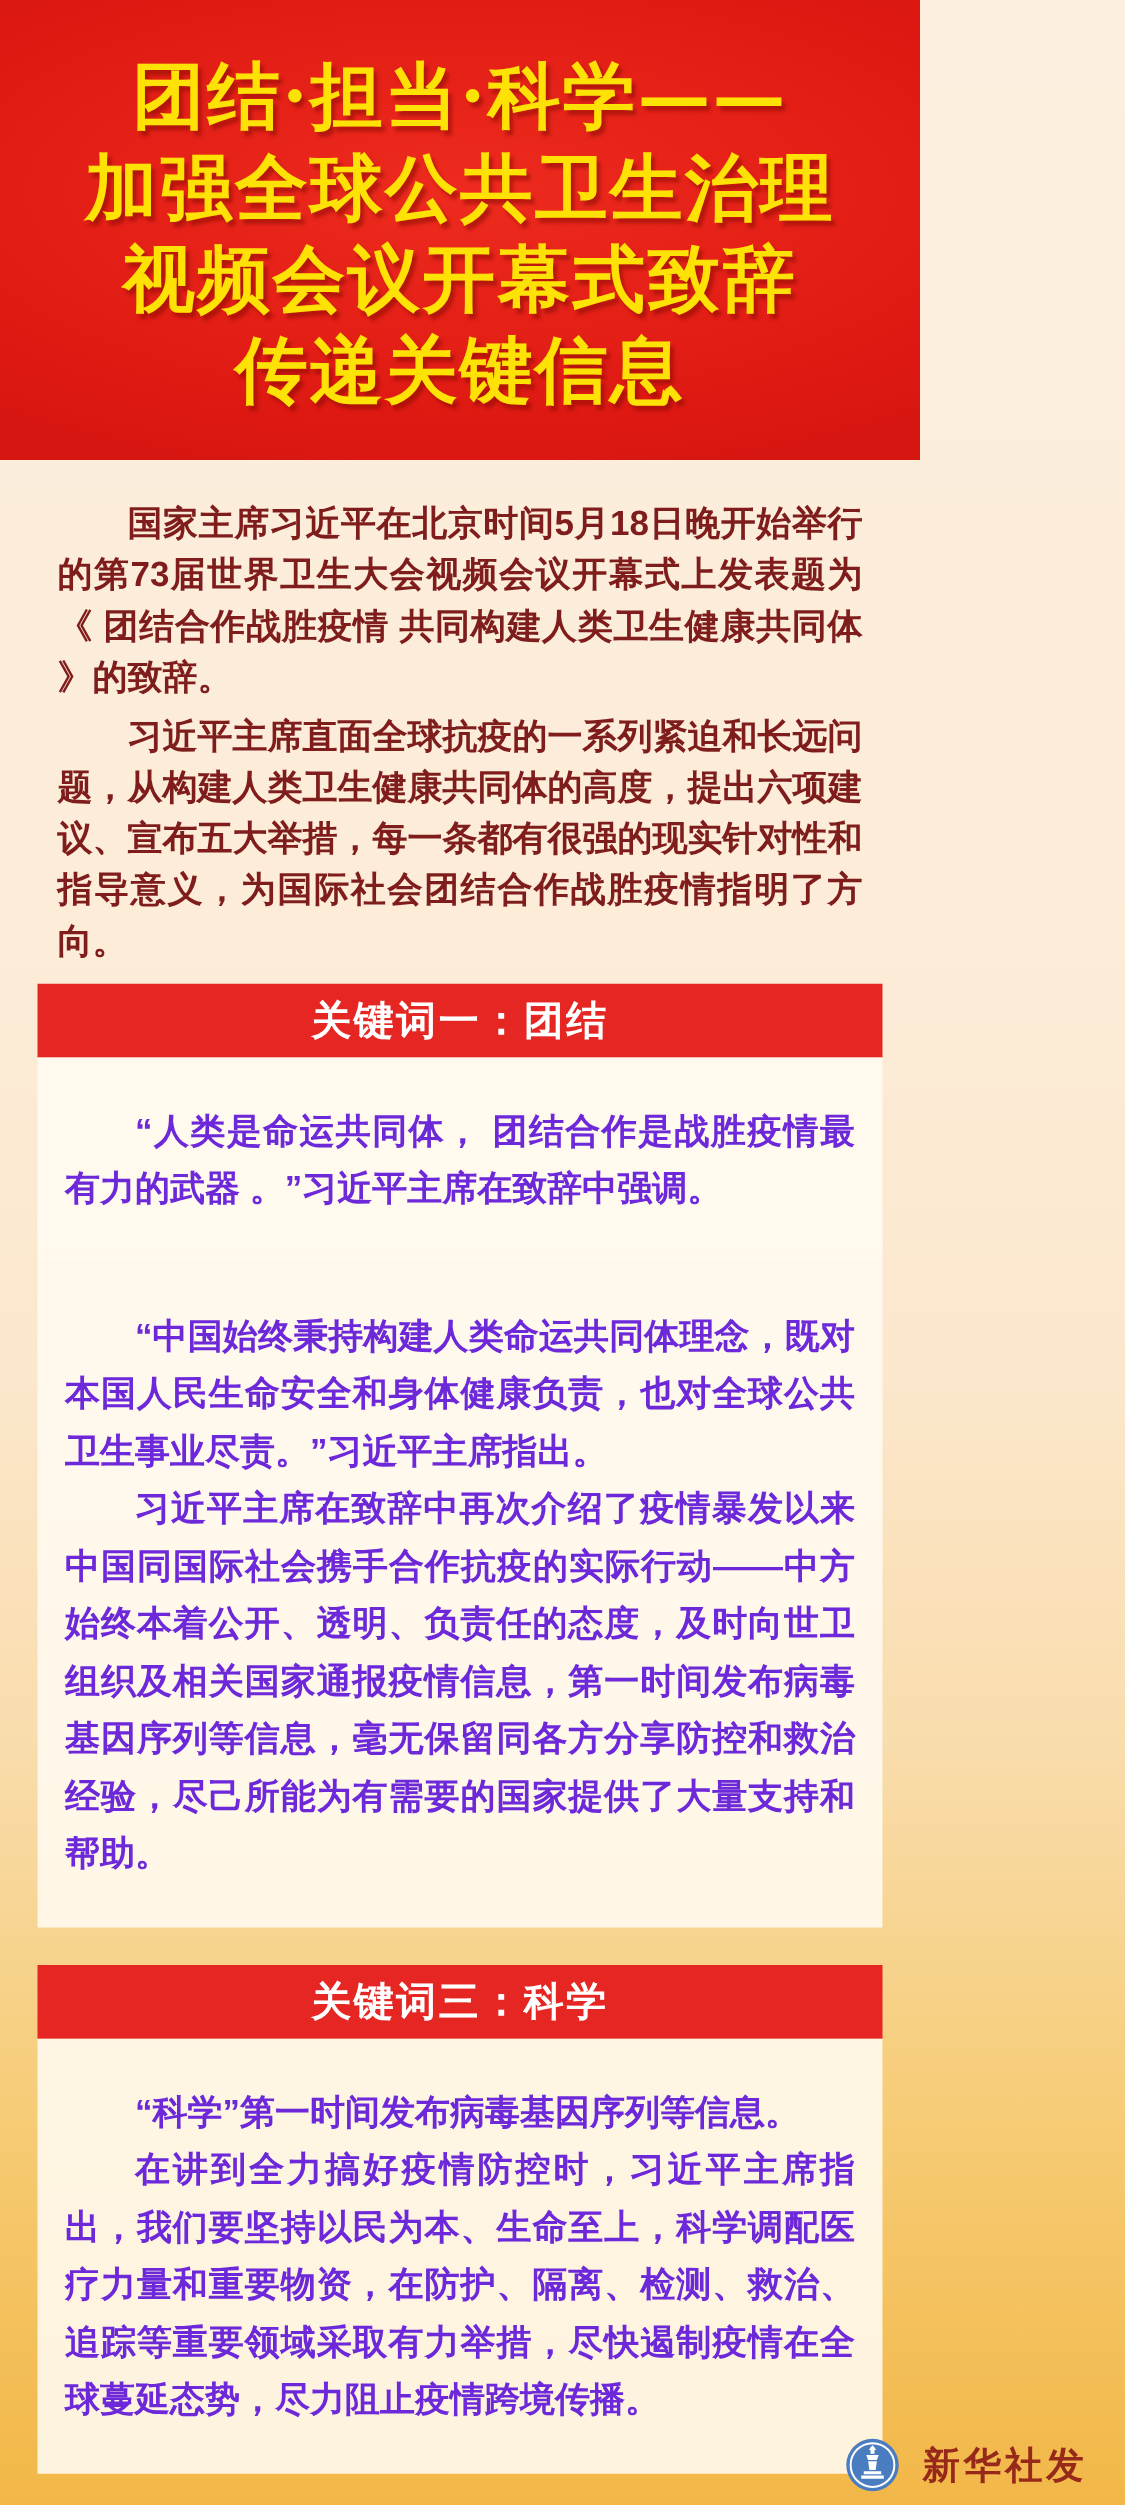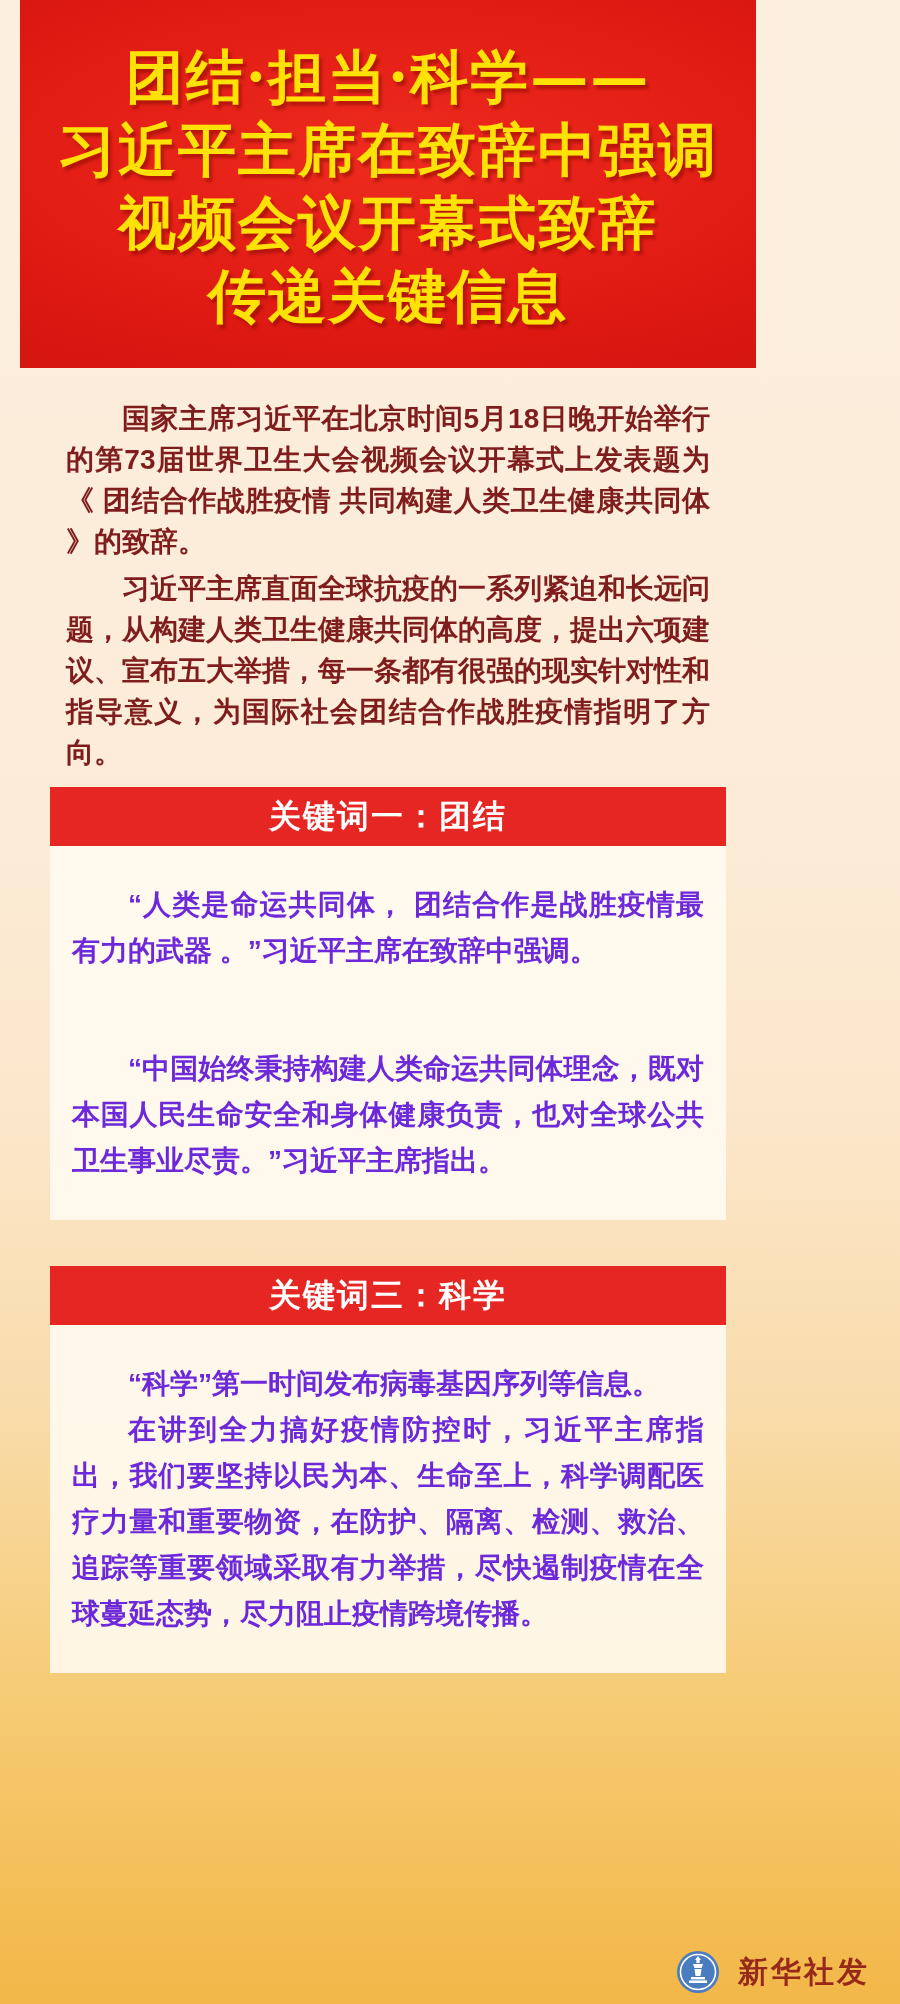--- a/index.html
+++ b/index.html
@@ -4,21 +4,21 @@
 <style>
   html,body{margin:0;padding:0;}
   body{
     width:900px;height:2004px;
     font-family:"Liberation Sans","DejaVu Sans",sans-serif;
     background:linear-gradient(180deg,
       #fcefdf 0%, #fcecd8 38%, #fbe7cc 55%,
       #f9dcab 70%, #f6cb74 85%, #f3bc52 96%, #f2b748 100%);
     overflow:hidden;
   }
-  .page{width:736px;height:2004px;position:relative;padding-left:20px;}
+  .page{width:736px;height:2004px;position:relative;}
 
   
   .header{
     height:368px;
     background:radial-gradient(120% 95% at 50% 42%, #ee2b1e 0%, #dd1812 55%, #c81210 100%);
     display:flex;flex-direction:column;justify-content:center;align-items:center;
     padding-top:6px;box-sizing:border-box;
   }
   .title-line{
     font-family:"DejaVu Serif","Liberation Serif",serif;
@@ -55,59 +55,60 @@
     padding:36px 22px 36px 22px;
     box-sizing:border-box;
   }
   .box p{
     margin:0;
     font-size:28px;line-height:46px;
     font-weight:bold;color:#6d28d9;
     text-indent:2em;text-align:justify;
   }
   .mt1{margin-top:35px;}
-  .mt2{margin-top:46px;}
+  .mt2{margin-top:30px;}
 
   
   .footer{
     position:absolute;left:0;bottom:10px;width:900px;
     display:flex;align-items:center;justify-content:flex-end;
     padding-right:30px;box-sizing:border-box;gap:18px;
   }
   .logo{width:44px;height:44px;display:block;}
   .credit{
     font-size:30px;font-weight:bold;color:#97291b;letter-spacing:3px;
   }
 </style>
 </head>
 <body>
 
 <div class="page">
 
   <div class="header">
     <div class="title-line">团结·担当·科学——</div>
-    <div class="title-line">习近平主席在致辞中强调</div>
+    <div class="title-line">加强全球公共卫生治理</div>
     <div class="title-line">视频会议开幕式致辞</div>
     <div class="title-line">传递关键信息</div>
   </div>
 
   <div class="intro">
     <p>国家主席习近平在北京时间5月18日晚开始举行的第73届世界卫生大会视频会议开幕式上发表题为《 团结合作战胜疫情 共同构建人类卫生健康共同体 》的致辞。</p>
     <p>习近平主席直面全球抗疫的一系列紧迫和长远问题，从构建人类卫生健康共同体的高度，提出六项建议、宣布五大举措，每一条都有很强的现实针对性和指导意义，为国际社会团结合作战胜疫情指明了方向。</p>
   </div>
 
   <div class="banner" style="margin-top:14px;">
     <span class="banner-label">关键词一：团结</span>
   </div>
   <div class="box">
     <p>“人类是命运共同体， 团结合作是战胜疫情最有力的武器 。”习近平主席在致辞中强调。</p>
   </div>
 
   <div class="box">
     <p>“中国始终秉持构建人类命运共同体理念，既对本国人民生命安全和身体健康负责，也对全球公共卫生事业尽责。”习近平主席指出。</p>
+    <p>习近平主席在致辞中再次介绍了疫情暴发以来中国同国际社会携手合作抗疫的实际行动——中方始终本着公开、透明、负责任的态度，及时向世卫组织及相关国家通报疫情信息，第一时间发布病毒基因序列等信息，毫无保留同各方分享防控和救治经验，尽己所能为有需要的国家提供了大量支持和帮助。</p>
   </div>
 
   <div class="banner mt2">
     <span class="banner-label">关键词三：科学</span>
   </div>
   <div class="box">
     <p>“科学”第一时间发布病毒基因序列等信息。</p>
     <p>在讲到全力搞好疫情防控时，习近平主席指出，我们要坚持以民为本、生命至上，科学调配医疗力量和重要物资，在防护、隔离、检测、救治、追踪等重要领域采取有力举措，尽快遏制疫情在全球蔓延态势，尽力阻止疫情跨境传播。</p>
   </div>
 

